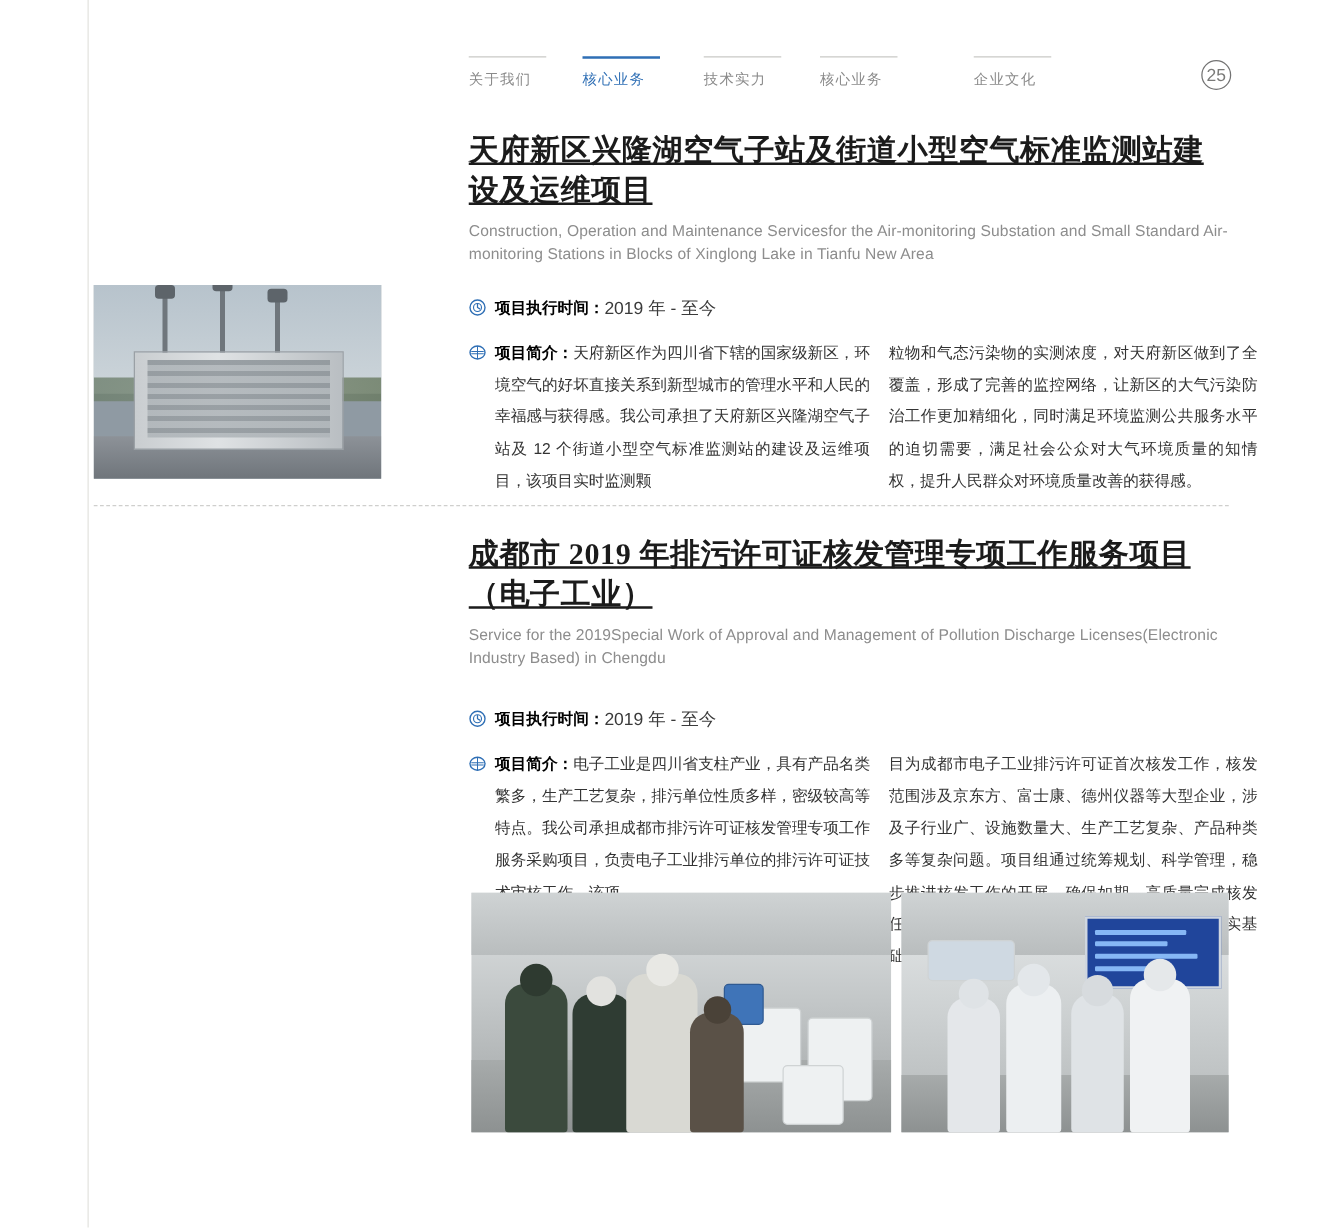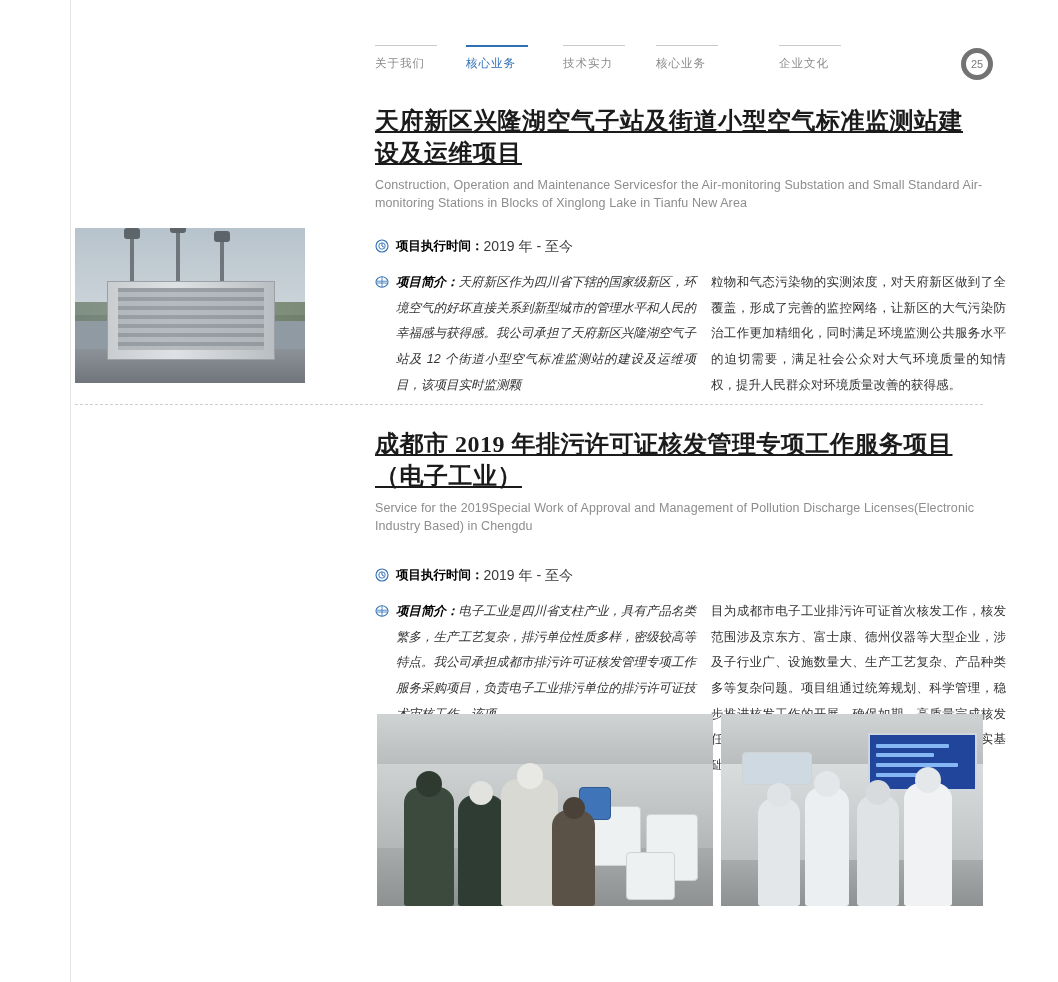--- a/index.html
+++ b/index.html
@@ -69,23 +69,23 @@
   .nav-2 { left: 188px; }
   .nav-3 { left: 281px; }
   .nav-4 { left: 374px; margin-left: 30px; }
 
   .page-number {
     position: absolute;
     left: 961px;
     top: 48px;
     width: 22px;
     height: 22px;
-    border: 5px solid #737373;
+    border: 1px solid #737373;
     border-radius: 50%;
-    font-size: 11px;
+    font-size: 14px;
     color: #7a7a78;
     display: flex;
     align-items: center;
     justify-content: center;
   }
 
   
   .title-cn {
     font-family: "Liberation Serif", serif;
     font-weight: bold;
@@ -130,21 +130,21 @@
   .body-cols {
     display: flex;
     gap: 0px;
   }
   .col {
     font-size: 12.5px;
     line-height: 2.05;
     color: #333;
     text-align: justify;
   }
-  .col-left { width: 300px; font-style: italic; }
+  .col-left { width: 300px; }
   .col-right { width: 295px; margin-left: 15px; }
 
   
   .block1 { position: absolute; left: 375px; top: 105px; width: 610px; }
   .b1-meta1 { margin-top: 26px; }
   .b1-meta2 { margin-top: 18px; }
 
   .photo1 {
     position: absolute;
     left: 75px;

